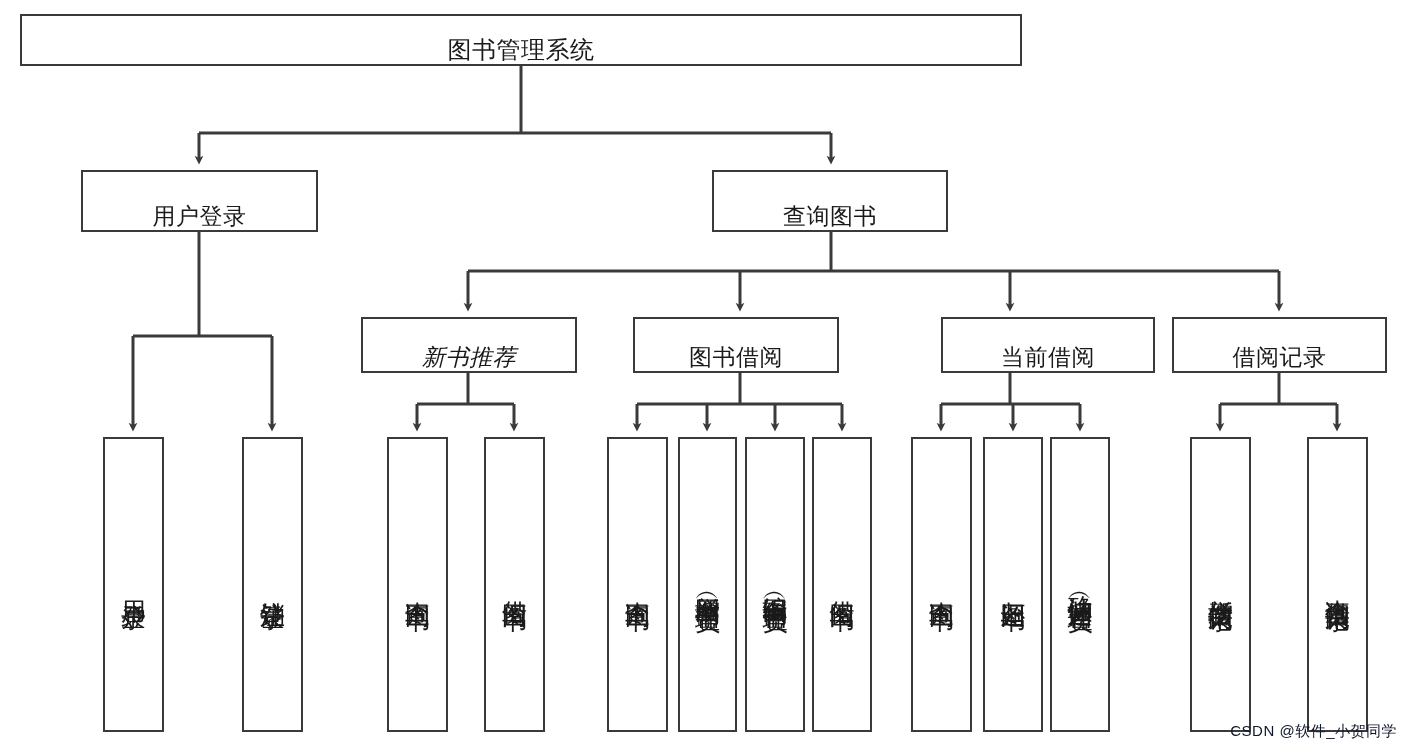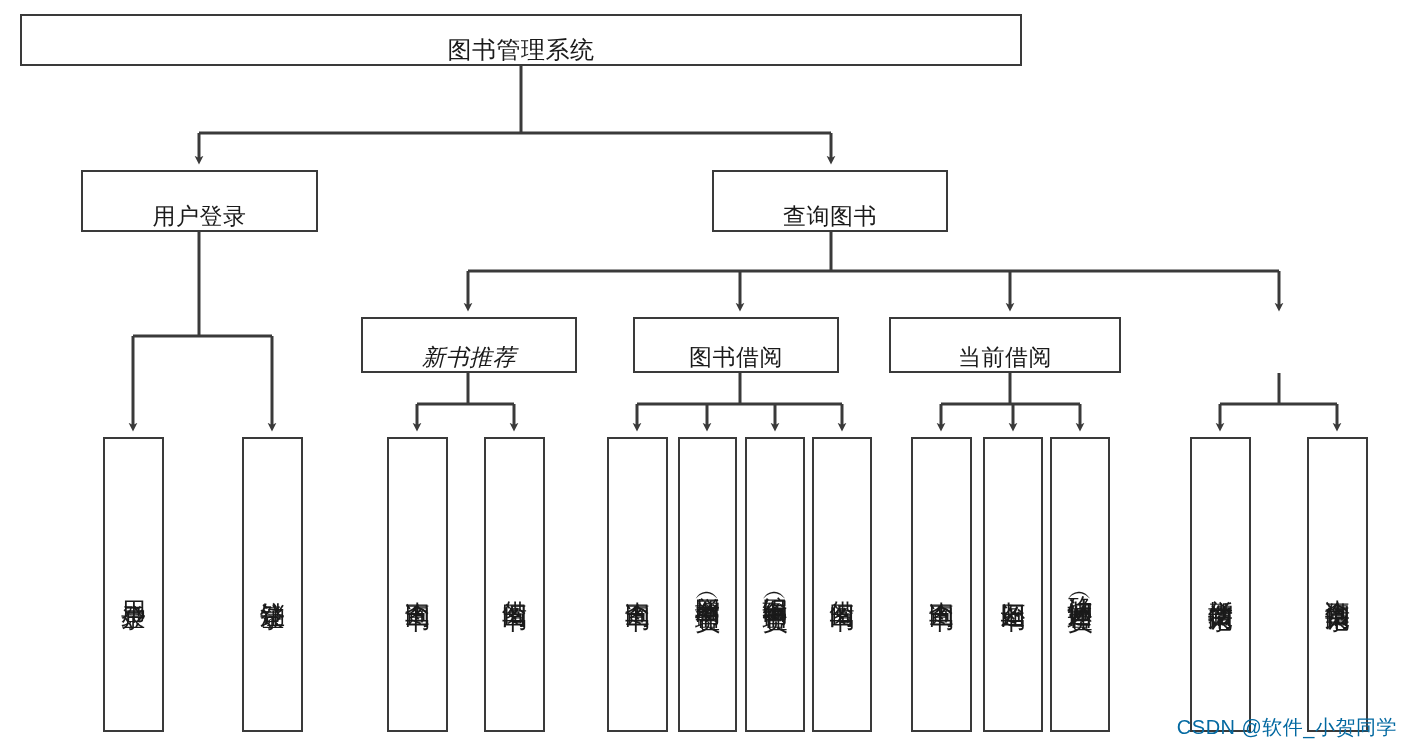--- a/index.html
+++ b/index.html
@@ -58,22 +58,22 @@
     text-orientation: upright;
     font-size: 25px;
     line-height: 1.08;
     letter-spacing: 2px;
     white-space: nowrap;
   }
   #watermark {
     position: absolute;
     right: 8px;
     bottom: 6px;
-    font-size: 20px;
-    color: #0369a1;
+    font-size: 15px;
+    color: #0f172a;
     letter-spacing: 0.5px;
     user-select: none;
   }
 </style>
 </head>
 <body>
 
 <div id="canvas">
 
   <svg id="edges" viewBox="0 0 1405 747" xmlns="http://www.w3.org/2000/svg">
@@ -136,22 +136,25 @@
   <div class="node horiz" style="left:712px; top:170px; width:236px; height:62px;">
     <span class="lbl">查询图书</span>
   </div>
 
   <div class="node horiz" style="left:361px; top:317px; width:216px; height:56px;font-style:italic;">
     <span class="lbl">新书推荐</span>
   </div>
   <div class="node horiz" style="left:633px; top:317px; width:206px; height:56px;">
     <span class="lbl">图书借阅</span>
   </div>
-  <div class="node horiz" style="left:889px; top:317px; width:232px; height:56px;">
+  <div class="node horiz" style="left:941px; top:317px; width:214px; height:56px;">
     <span class="lbl">当前借阅</span>
+  </div>
+  <div class="node horiz" style="left:1172px; top:317px; width:215px; height:56px;">
+    <span class="lbl">借阅记录</span>
   </div>
 
   <div class="node leaf" style="left:103px; top:437px; width:61px; height:295px;">
     <span class="lbl">用户登录</span>
   </div>
   <div class="node leaf" style="left:242px; top:437px; width:61px; height:295px;">
     <span class="lbl">注销登录</span>
   </div>
   <div class="node leaf" style="left:387px; top:437px; width:61px; height:295px;">
     <span class="lbl">查询图书</span>

